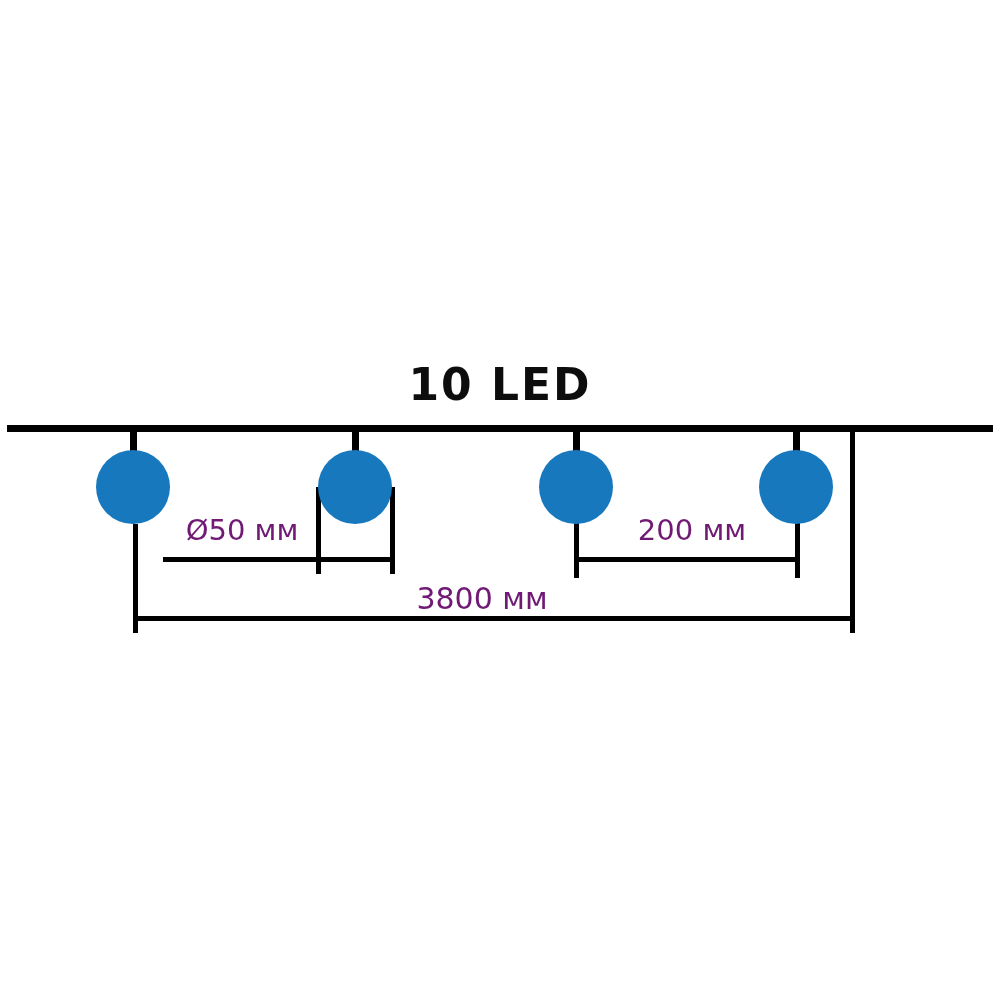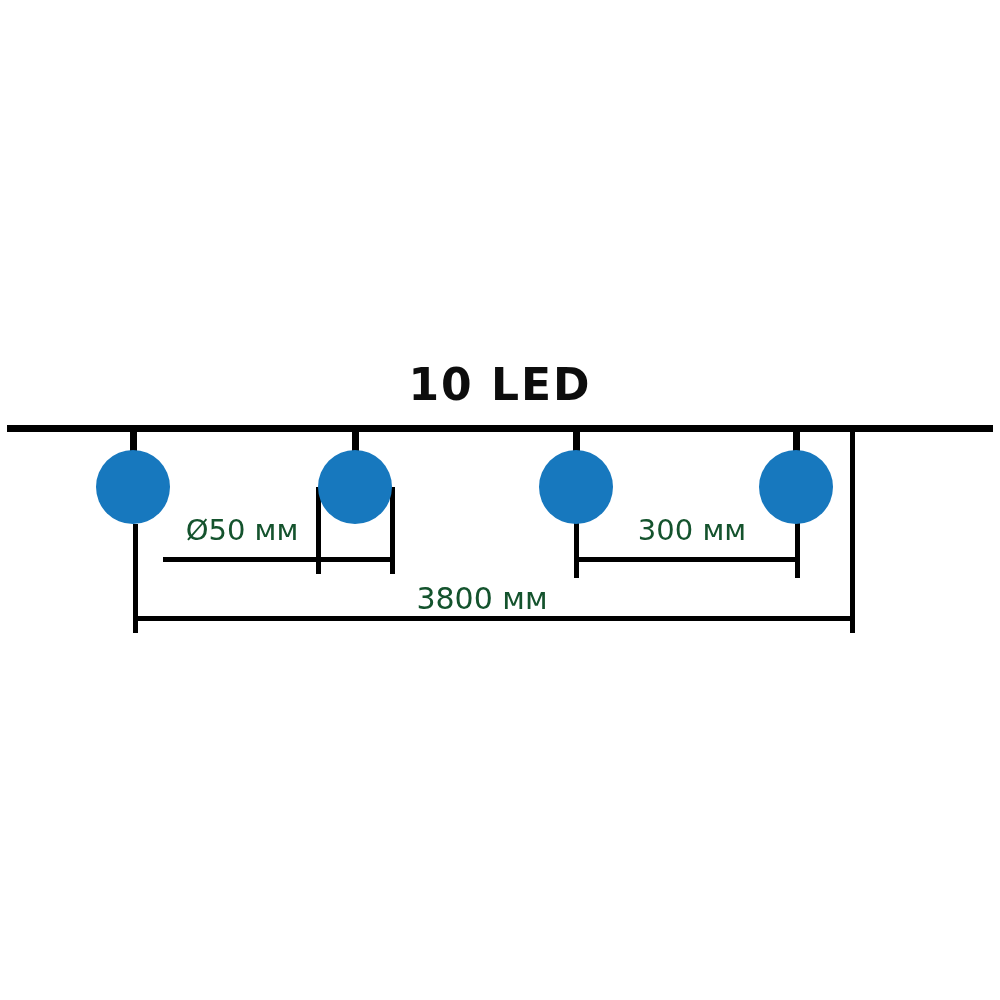--- a/index.html
+++ b/index.html
@@ -61,21 +61,21 @@
   .gap-line   { left: 574px; top: 557px; width: 225px; }
   .gap-tick-l { left: 573.5px; top: 519px; height: 59px; }
   .gap-tick-r { left: 794.5px; top: 519px; height: 59px; }
 
   .tot-line   { left: 133px; top: 616px; width: 721px; }
   .tot-ext-l  { left: 132.5px; top: 524px; height: 109px; }
   .tot-ext-r  { left: 849.5px; top: 432px; height: 201px; }
 
   
   .dim-label {
-    color: #14532d;
+    color: #701a75;
     font-size: 29px; line-height: 29px;
     font-weight: 500;
     white-space: nowrap;
     transform: translateX(-50%);
     z-index: 4;
   }
   .dia-label { left: 242px; top: 516px; }
   .gap-label { left: 692px; top: 516px; }
   .tot-label { left: 482px; top: 569px; font-size: 30px; line-height: 30px; margin-top: 15px; }
 </style>
@@ -96,21 +96,21 @@
   <div class="abs bulb bulb1"></div>
   <div class="abs bulb bulb2"></div>
   <div class="abs bulb bulb3"></div>
   <div class="abs bulb bulb4"></div>
 
   <div class="abs dim-label dia-label">Ø50 мм</div>
   <div class="abs dim-h dia-line"></div>
   <div class="abs dim-v dia-tick-l"></div>
   <div class="abs dim-v dia-tick-r"></div>
 
-  <div class="abs dim-label gap-label">300 мм</div>
+  <div class="abs dim-label gap-label">200 мм</div>
   <div class="abs dim-h gap-line"></div>
   <div class="abs dim-v gap-tick-l"></div>
   <div class="abs dim-v gap-tick-r"></div>
 
   <div class="abs dim-label tot-label">3800 мм</div>
   <div class="abs dim-h tot-line"></div>
   <div class="abs dim-v tot-ext-l"></div>
   <div class="abs dim-v tot-ext-r"></div>
 
 </div>

